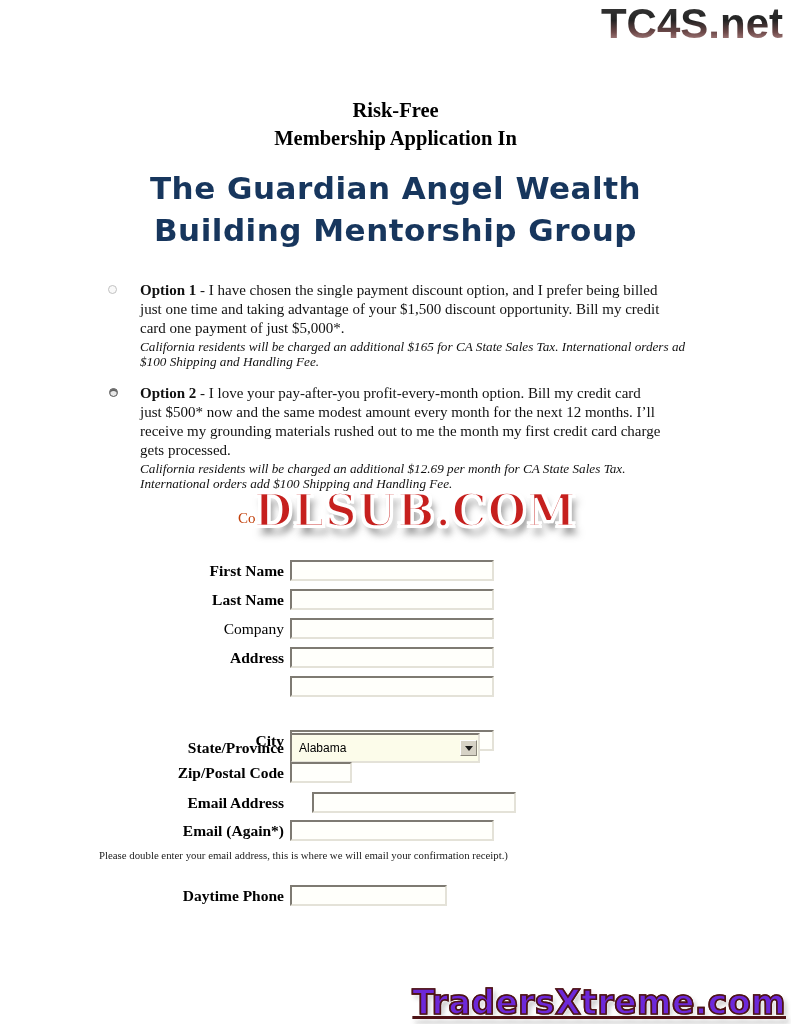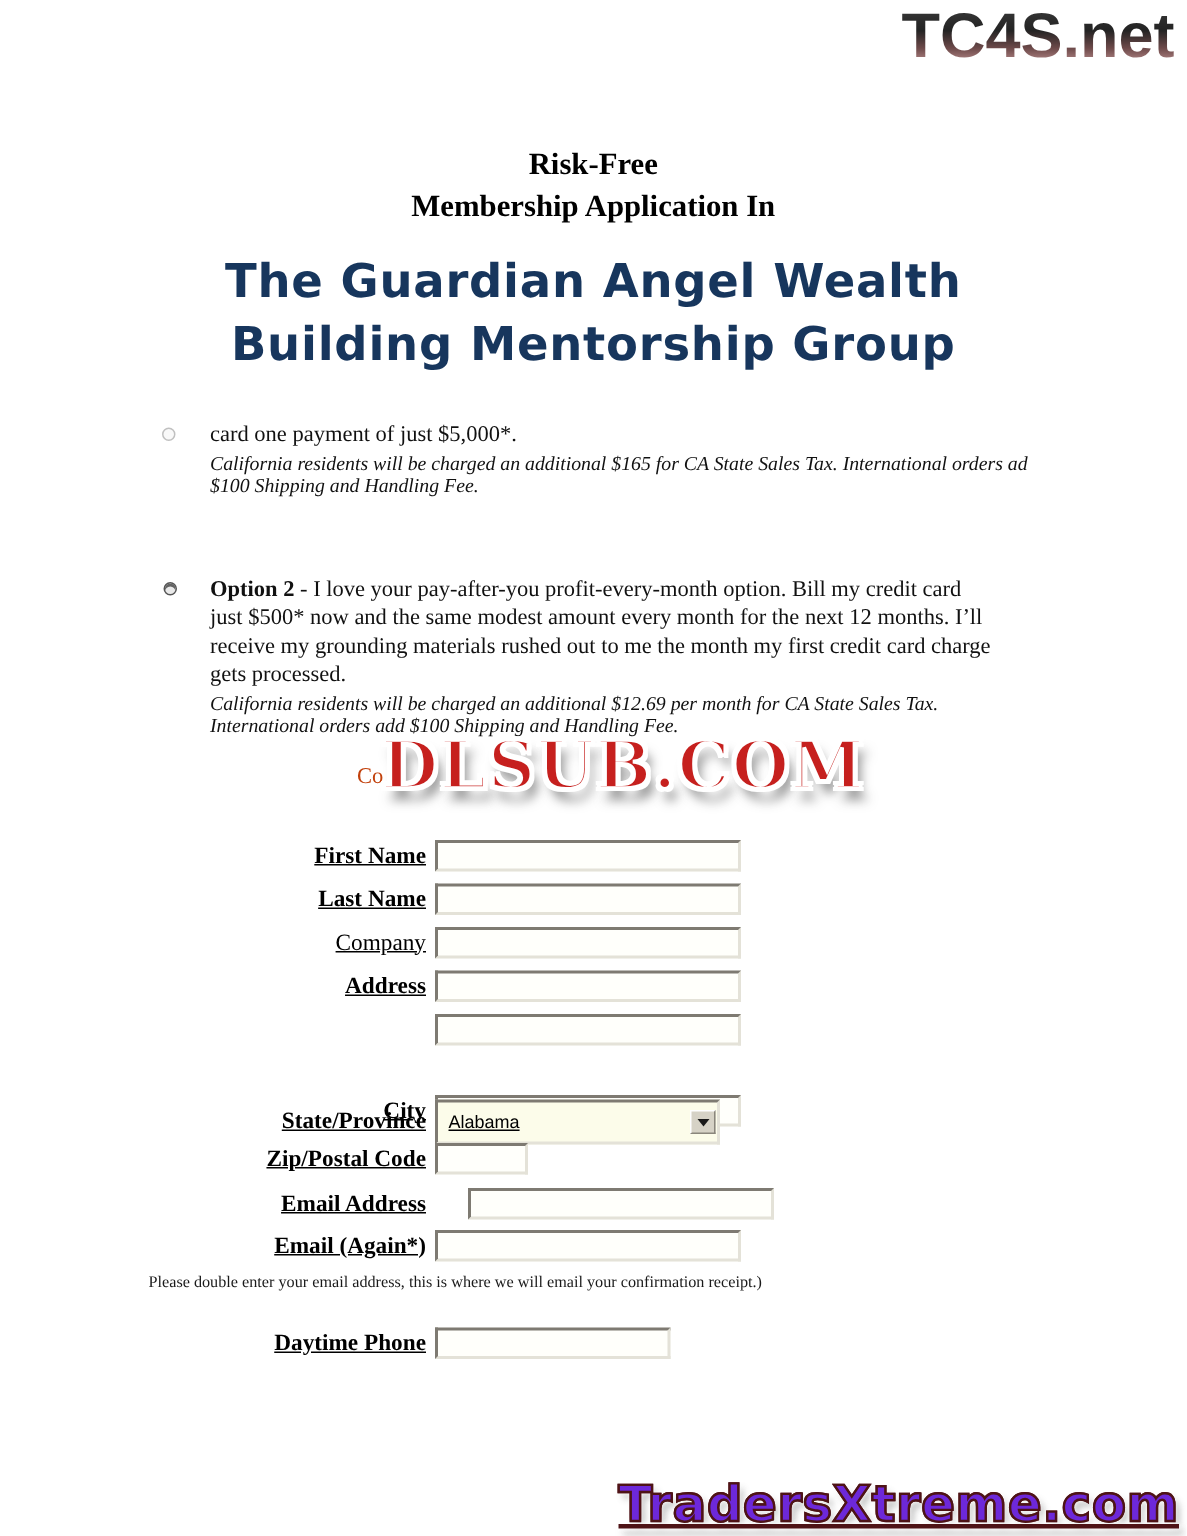--- a/index.html
+++ b/index.html
@@ -33,21 +33,21 @@
   
   .co-text { position:absolute; left:238px; top:510px; font:15px "Liberation Serif", serif; color:#c2410c; z-index:1; }
   .dlsub {
     position:absolute; left:254px; top:489px; z-index:2;
     font:bold 44px/1 "DejaVu Serif", serif; letter-spacing:1px; color:#c6201e;
     -webkit-text-stroke:2.5px #ffffff;
     text-shadow:-2px -2px 0 #fff, 2px -2px 0 #fff, -2px 2px 0 #fff, 2px 2px 0 #fff, 4px 8px 7px rgba(60,60,60,.55);
   }
 
   
-  .row { position:absolute; left:95px; display:flex; align-items:center;text-decoration:underline; }
+  .row { position:absolute; left:95px; display:flex; align-items:center; }
   .row label { width:195px; padding-right:6px; text-align:right;
     font:bold 15.5px "Liberation Serif", serif; color:#000; white-space:nowrap; }
   .row label.normal { font-weight:normal; }
   .txt { height:21px; border:2px solid; border-color:#7e7a72 #e4e2d8 #e4e2d8 #7e7a72;
     background:#fffffb; padding:0 3px; font:13px "Liberation Sans", sans-serif; outline:none; }
   .w204 { width:204px; } .w62 { width:62px; } .w157 { width:157px; }
   .r-fname { top:560px; } .r-lname { top:589px; } .r-company { top:618px; }
   .r-addr1 { top:647px; } .r-addr2 { top:676px; } .r-city { top:730px; }
   .r-state { top:733px; } .r-zip { top:762px; } .r-email { top:792px;gap:22px; }
   .r-email2 { top:820px; } .r-phone { top:885px; }
@@ -83,20 +83,22 @@
     <div>Membership Application In</div>
   </div>
 
   <div class="title">
     <div>The Guardian Angel Wealth</div>
     <div>Building Mentorship Group</div>
   </div>
 
   <span class="radio r1"></span>
   <div class="option opt1">
+    <div class="line"><b>Option 1</b><span> - I have chosen the single payment discount option, and I prefer being billed</span></div>
+    <div class="line">just one time and taking advantage of your $1,500 discount opportunity. Bill my credit</div>
     <div class="line">card one payment of just $5,000*.</div>
     <div class="note">
       <div class="line">California residents will be charged an additional $165 for CA State Sales Tax. International orders ad</div>
       <div class="line">$100 Shipping and Handling Fee.</div>
     </div>
   </div>
 
   <span class="radio r2"></span>
   <div class="option opt2">
     <div class="line"><b>Option 2</b><span> - I love your pay-after-you profit-every-month option. Bill my credit card</span></div>

